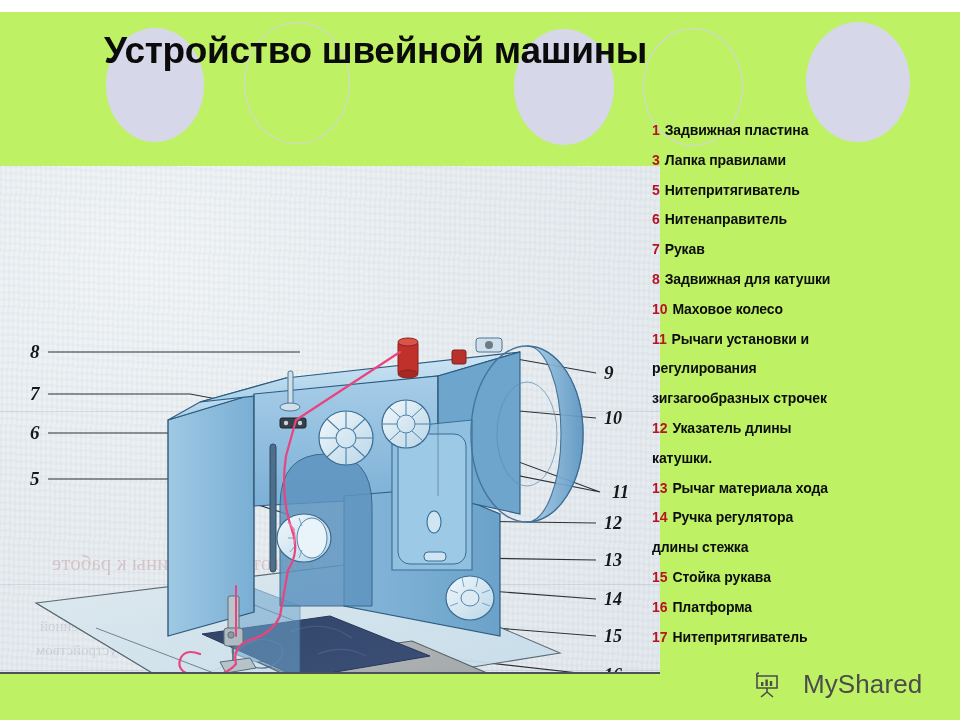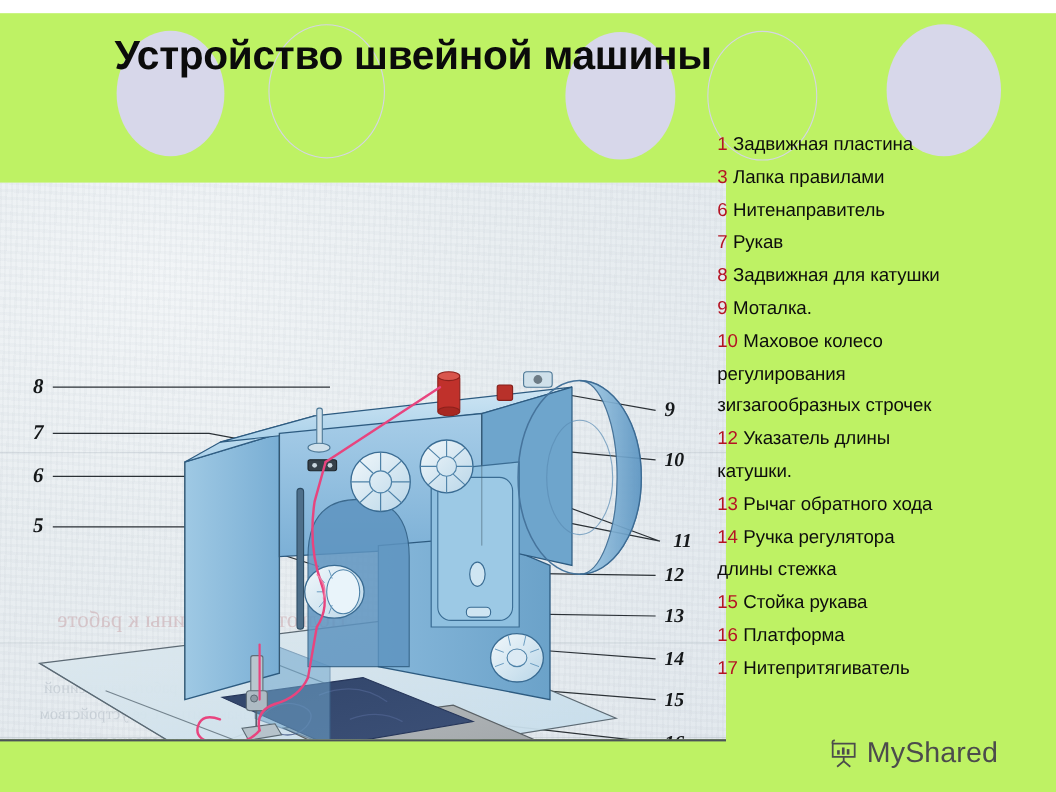--- a/index.html
+++ b/index.html
@@ -26,21 +26,21 @@
     font-family:"Liberation Sans", sans-serif;
   }
 
   
   #legend{
     position:absolute;left:652px;top:104px;width:306px;
     z-index:30;
   }
   .leg-row{
     display:block;
-    font-size:17px;font-weight:normal;color:#0d0d0d;
+    font-size:14px;font-weight:bold;color:#0d0d0d;
     line-height:29.8px;white-space:nowrap;
     letter-spacing:-0.1px;
   }
   .leg-row .num{color:#b41424;margin-right:5px;}
   .leg-row.cont{padding-left:0;}
 
   
   #scan{
     position:absolute;left:0;top:154px;width:660px;height:506px;
     overflow:hidden;
@@ -75,21 +75,21 @@
     font-size:19px;color:#15181a;
     z-index:22;
   }
   .callout.n2d{font-size:18px;}
 
   svg#art{position:absolute;left:0;top:0;width:660px;height:506px;z-index:18;}
 
   
   #wm{
     position:absolute;left:752px;top:657px;z-index:40;
-    display:flex;align-items:center;gap:6px;
+    display:flex;align-items:center;gap:21px;
   }
   #wm .wmtext{
     font-size:26px;color:#4c4c4c;letter-spacing:.1px;
     font-family:"Liberation Sans", sans-serif;
   }
 </style>
 </head>
 <body>
 
 <div id="stage">
@@ -100,30 +100,31 @@
       <div class="deco filled" style="left: 514px; top: 17px; width: 100px; height: 116px;"></div>
       <div class="deco outline" style="left: 643px; top: 16px; width: 98px; height: 116px;"></div>
       <div class="deco filled" style="left: 806px; top: 10px; width: 104px; height: 120px;"></div>
     </div>
 
   <div id="title">Устройство швейной машины</div>
 
   <div id="legend">
       <div class="leg-row"><span class="num">1</span><span>Задвижная пластина</span></div>
       <div class="leg-row"><span class="num">3</span><span>Лапка правилами</span></div>
+      <div class="leg-row"><span class="num">5</span><span>Нитепритягиватель</span></div>
       <div class="leg-row"><span class="num">6</span><span>Нитенаправитель</span></div>
       <div class="leg-row"><span class="num">7</span><span>Рукав</span></div>
       <div class="leg-row"><span class="num">8</span><span>Задвижная для катушки</span></div>
-      <div class="leg-row"><span class="num">9</span><span>Моталка.</span></div>
       <div class="leg-row"><span class="num">10</span><span>Маховое колесо</span></div>
+      <div class="leg-row"><span class="num">11</span><span>Рычаги установки и</span></div>
       <div class="leg-row cont"><span>регулирования</span></div>
       <div class="leg-row cont"><span>зигзагообразных строчек</span></div>
       <div class="leg-row"><span class="num">12</span><span>Указатель длины</span></div>
       <div class="leg-row cont"><span>катушки.</span></div>
-      <div class="leg-row"><span class="num">13</span><span>Рычаг обратного хода</span></div>
+      <div class="leg-row"><span class="num">13</span><span>Рычаг материала хода</span></div>
       <div class="leg-row"><span class="num">14</span><span>Ручка регулятора</span></div>
       <div class="leg-row cont"><span>длины стежка</span></div>
       <div class="leg-row"><span class="num">15</span><span>Стойка рукава</span></div>
       <div class="leg-row"><span class="num">16</span><span>Платформа</span></div>
       <div class="leg-row"><span class="num">17</span><span>Нитепритягиватель</span></div>
     </div>
 
   <div id="scan">
 
     <div class="grain"></div>

